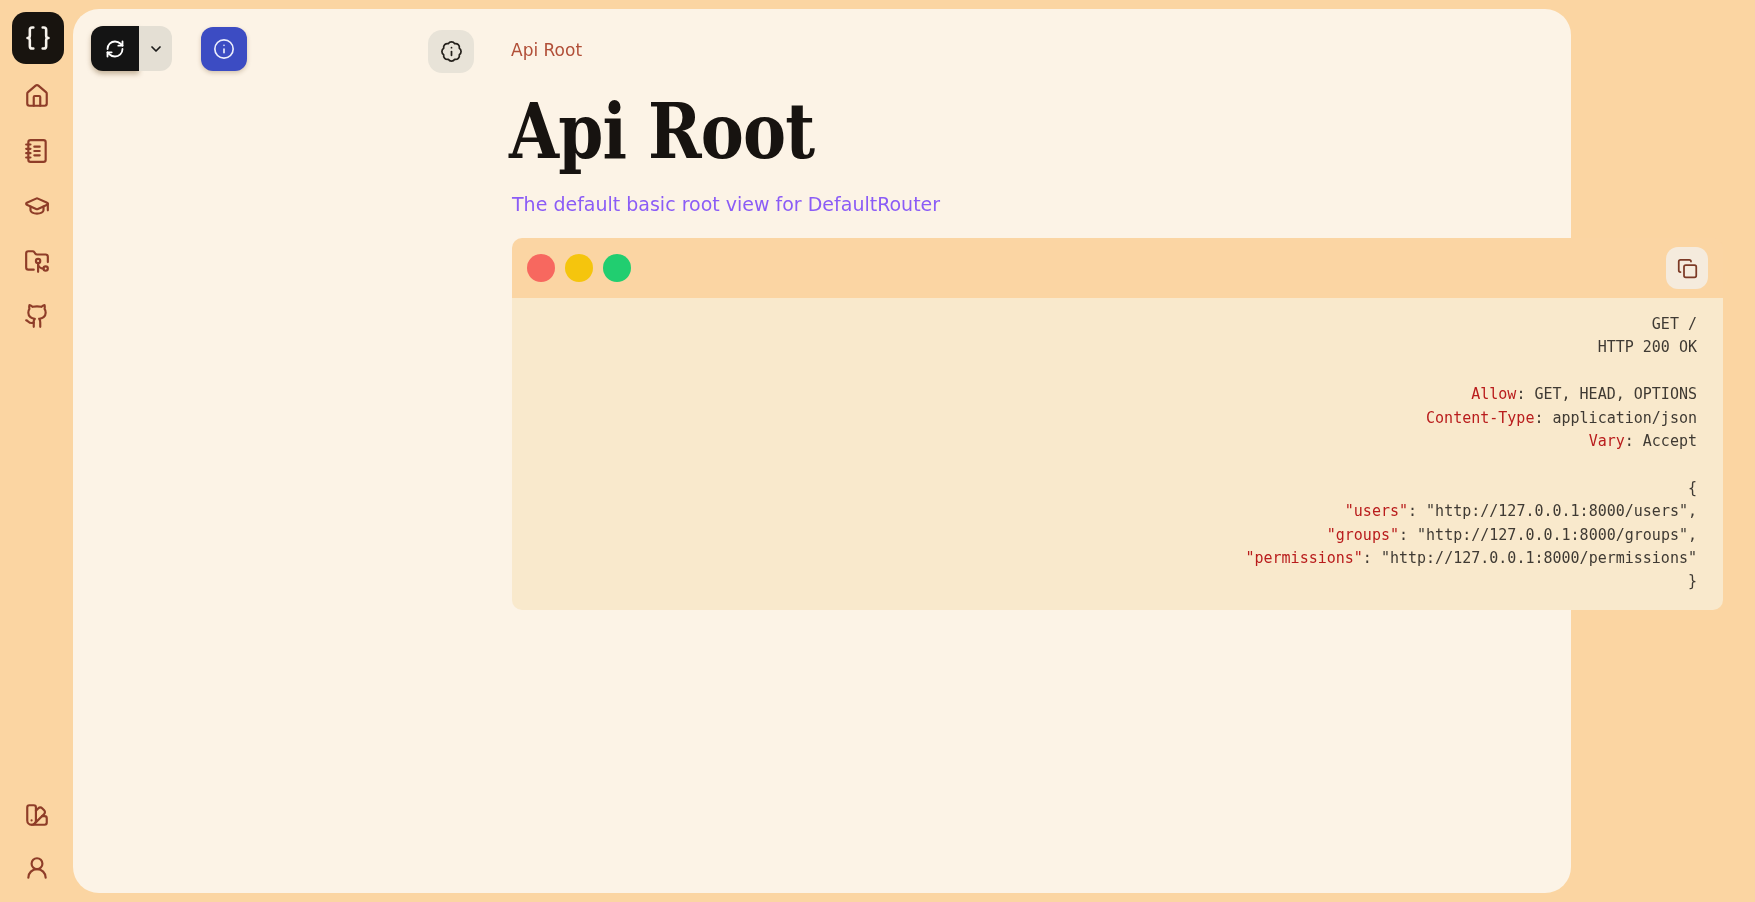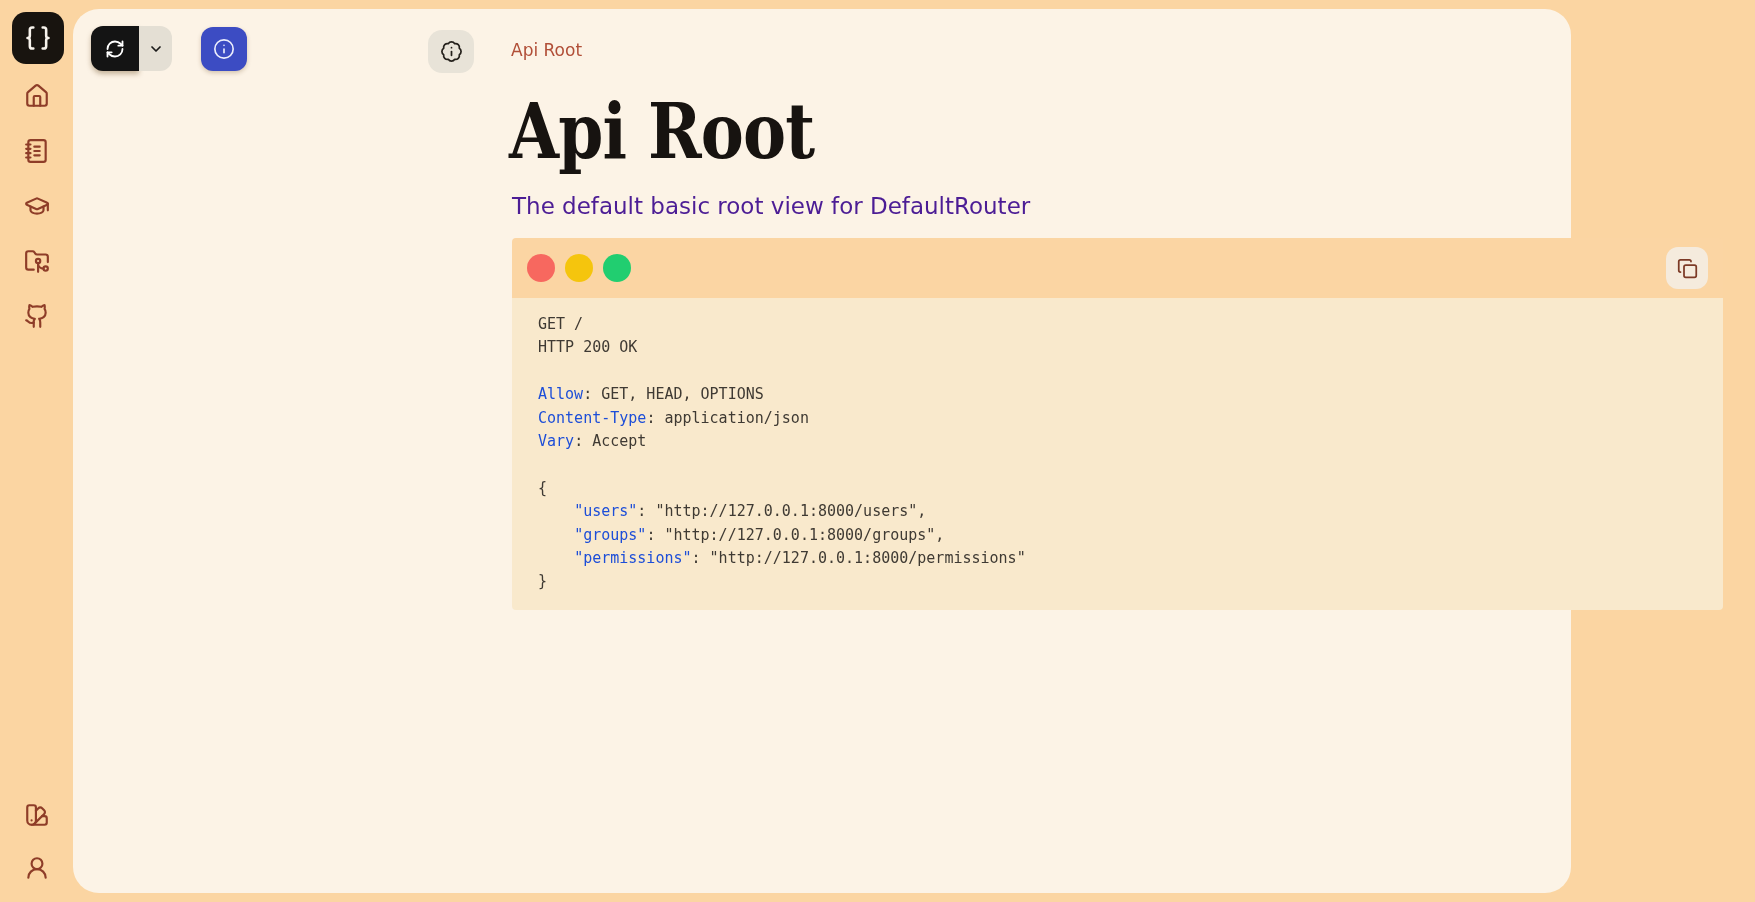--- a/index.html
+++ b/index.html
@@ -72,28 +72,28 @@
   .page-title {
     position: absolute; left: 436px; top: 84px;
     font-family: "DejaVu Serif", "Liberation Serif", serif;
     font-weight: 700; font-size: 76px; line-height: 1.02; color: #171310;
     letter-spacing: -1px;
     transform: scaleX(0.85); transform-origin: left top;
     white-space: nowrap;
   }
   .page-subtitle {
     position: absolute; left: 439px; top: 184px;
-    font-size: 23px; color: #4c1d95;
+    font-size: 19px; color: #8b5cf6;
   }
 
   
   .terminal {
     position: absolute; left: 439px; top: 229px;
     width: 1211px; height: 372px;
-    border-radius: 4px; overflow: hidden;
+    border-radius: 10px; overflow: hidden; text-align: right;
   }
   .terminal-header {
     height: 60px; background: #fbd5a3;
     display: flex; align-items: center; padding: 0 15px;
   }
   .traffic-lights { display: flex; gap: 10px; }
   .dot { width: 28px; height: 28px; border-radius: 50%; }
   .dot-red { background: #f7685f; }
   .dot-yellow { background: #f5c50d; }
   .dot-green { background: #21ce70; }
@@ -103,21 +103,21 @@
     display: flex; align-items: center; justify-content: center; cursor: pointer;
   }
   .copy-btn svg { width: 21px; height: 21px; stroke: #7c3a26; stroke-width: 2; }
   .terminal-body {
     height: 312px; background: #f9e9cc;
     padding: 15px 26px;
     font-family: "DejaVu Sans Mono", "Liberation Mono", monospace;
     font-size: 15px; line-height: 23.4px; color: #3f3a33;
     white-space: pre;
   }
-  .code-key { color: #1d4ed8; }
+  .code-key { color: #b91c1c; }
 </style>
 </head>
 <body>
 
 <div class="sidebar">
   <a class="logo">
     <svg viewBox="0 0 24 24" stroke-width="2.2">
       <path d="M8 3H7a2 2 0 0 0-2 2v5a2 2 0 0 1-2 2 2 2 0 0 1 2 2v5c0 1.1.9 2 2 2h1"></path>
       <path d="M16 21h1a2 2 0 0 0 2-2v-5c0-1.1.9-2 2-2a2 2 0 0 1-2-2V5a2 2 0 0 0-2-2h-1"></path>
     </svg>

